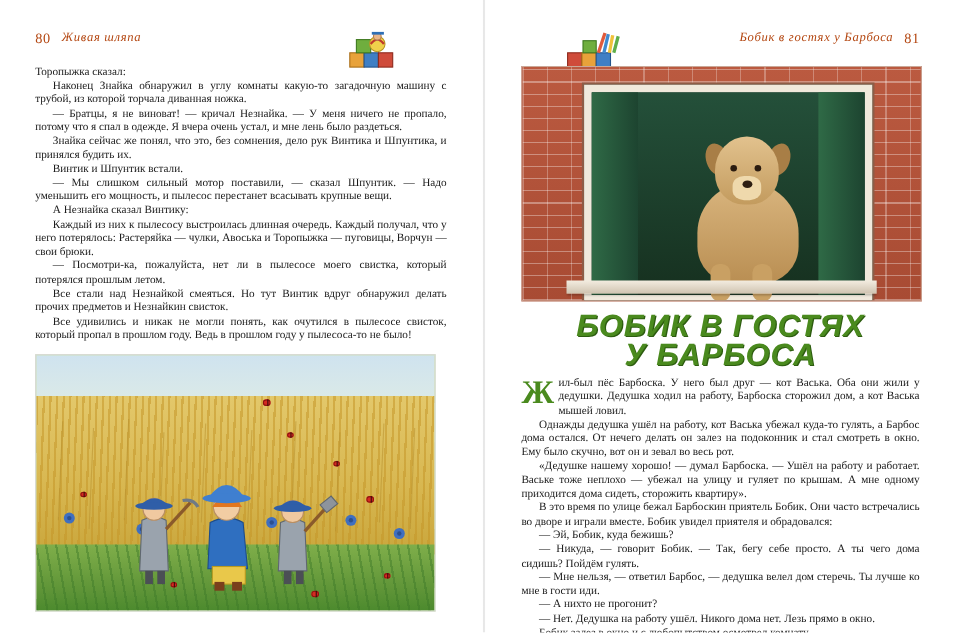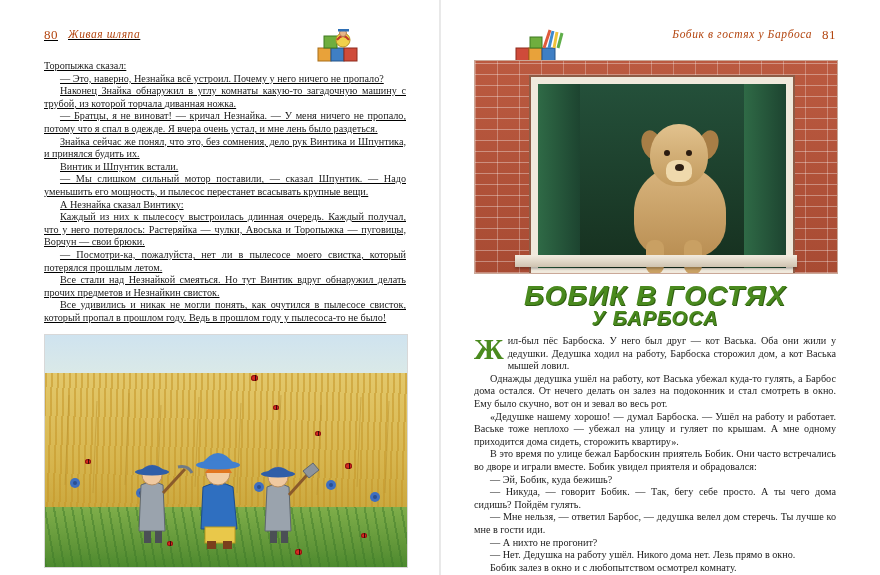--- a/index.html
+++ b/index.html
@@ -20,22 +20,21 @@
     background: #ffffff;
     display: flex;
   }
   .page {
     position: relative;
     width: 440px;
     height: 575px;
     box-sizing: border-box;
   }
   .page-left {
-    padding: 26px 34px 20px 44px;
-    text-decoration: underline;
+    padding: 26px 34px 20px 32px;
   }
   .page-right {
     padding: 26px 44px 20px 34px;
   }
   .gutter {
     position: absolute;
     left: 439px;
     top: 0;
     width: 2px;
     height: 575px;
@@ -125,21 +124,21 @@
   .chapter-title .l2 {
     display: block;
     font-family: "Liberation Sans", sans-serif;
     font-weight: bold;
     font-style: italic;
     color: #4a8a1e;
     letter-spacing: 1px;
     text-shadow: 1px 1px 0 #2d5c10;
   }
   .chapter-title .l1 { font-size: 28px; }
-  .chapter-title .l2 { font-size: 20px; }
+  .chapter-title .l2 { font-size: 28px; }
 
   
   .dropcap-para {
     position: relative;
     min-height: 30px;
   }
   .dropcap {
     float: left;
     font-family: "Liberation Serif", serif;
     font-weight: bold;
@@ -282,21 +281,20 @@
           <circle cx="33" cy="12" r="7" fill="#f0d14b" stroke="#b79322" stroke-width="1"></circle>
           <path d="M27 12 q6 -8 12 0" fill="none" stroke="#c0392b" stroke-width="2"></path>
           <circle cx="33" cy="5" r="3.5" fill="#e8b68a" stroke="#b27d53" stroke-width="1"></circle>
           <rect x="28" y="1" width="11" height="2.5" fill="#2e6fb5"></rect>
         </svg>
       </span>
     </div>
 
     <div class="body-text">
       <p class="noindent">Торопыжка сказал:</p>
-      <p>— Это, наверно, Незнайка всё устроил. Почему у него ничего не пропало?</p>
       <p>Наконец Знайка обнаружил в углу комнаты какую-то загадочную машину с трубой, из которой торчала диванная ножка.</p>
       <p>— Братцы, я не виноват! — кричал Незнайка. — У меня ничего не пропало, потому что я спал в одежде. Я вчера очень устал, и мне лень было раздеться.</p>
       <p>Знайка сейчас же понял, что это, без сомнения, дело рук Винтика и Шпунтика, и принялся будить их.</p>
       <p>Винтик и Шпунтик встали.</p>
       <p>— Мы слишком сильный мотор поставили, — сказал Шпунтик. — Надо уменьшить его мощность, и пылесос перестанет всасывать крупные вещи.</p>
       <p>А Незнайка сказал Винтику:</p>
       <p>Каждый из них к пылесосу выстроилась длинная очередь. Каждый получал, что у него потерялось: Растеряйка — чулки, Авоська и Торопыжка — пуговицы, Ворчун — свои брюки.</p>
       <p>— Посмотри-ка, пожалуйста, нет ли в пылесосе моего свистка, который потерялся прошлым летом.</p>
       <p>Все стали над Незнайкой смеяться. Но тут Винтик вдруг обнаружил делать прочих предметов и Незнайкин свисток.</p>
       <p>Все удивились и никак не могли понять, как очутился в пылесосе свисток, который пропал в прошлом году. Ведь в прошлом году у пылесоса-то не было!</p>

